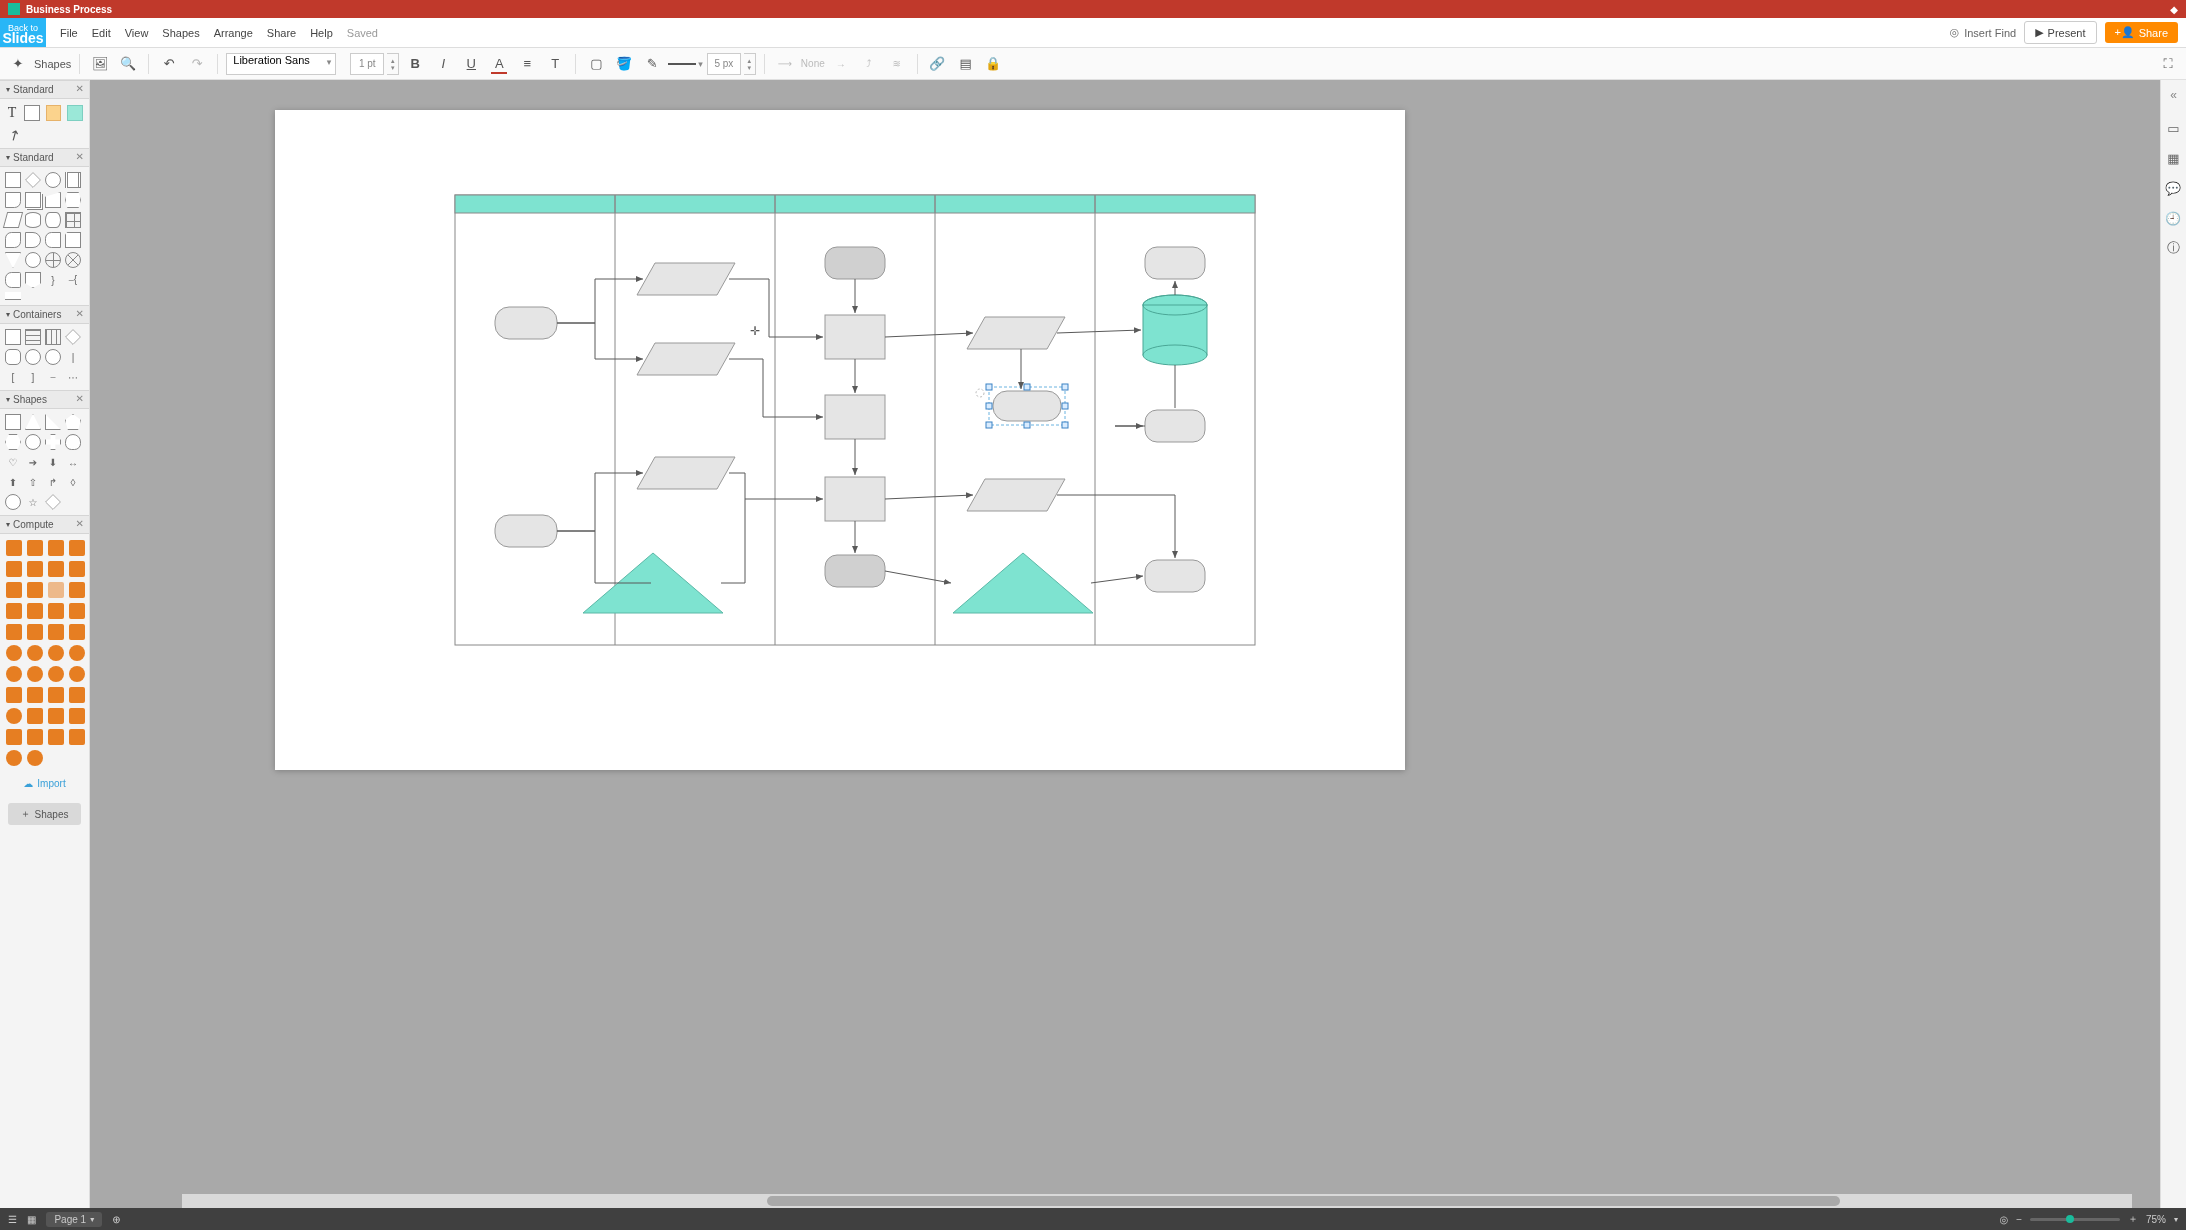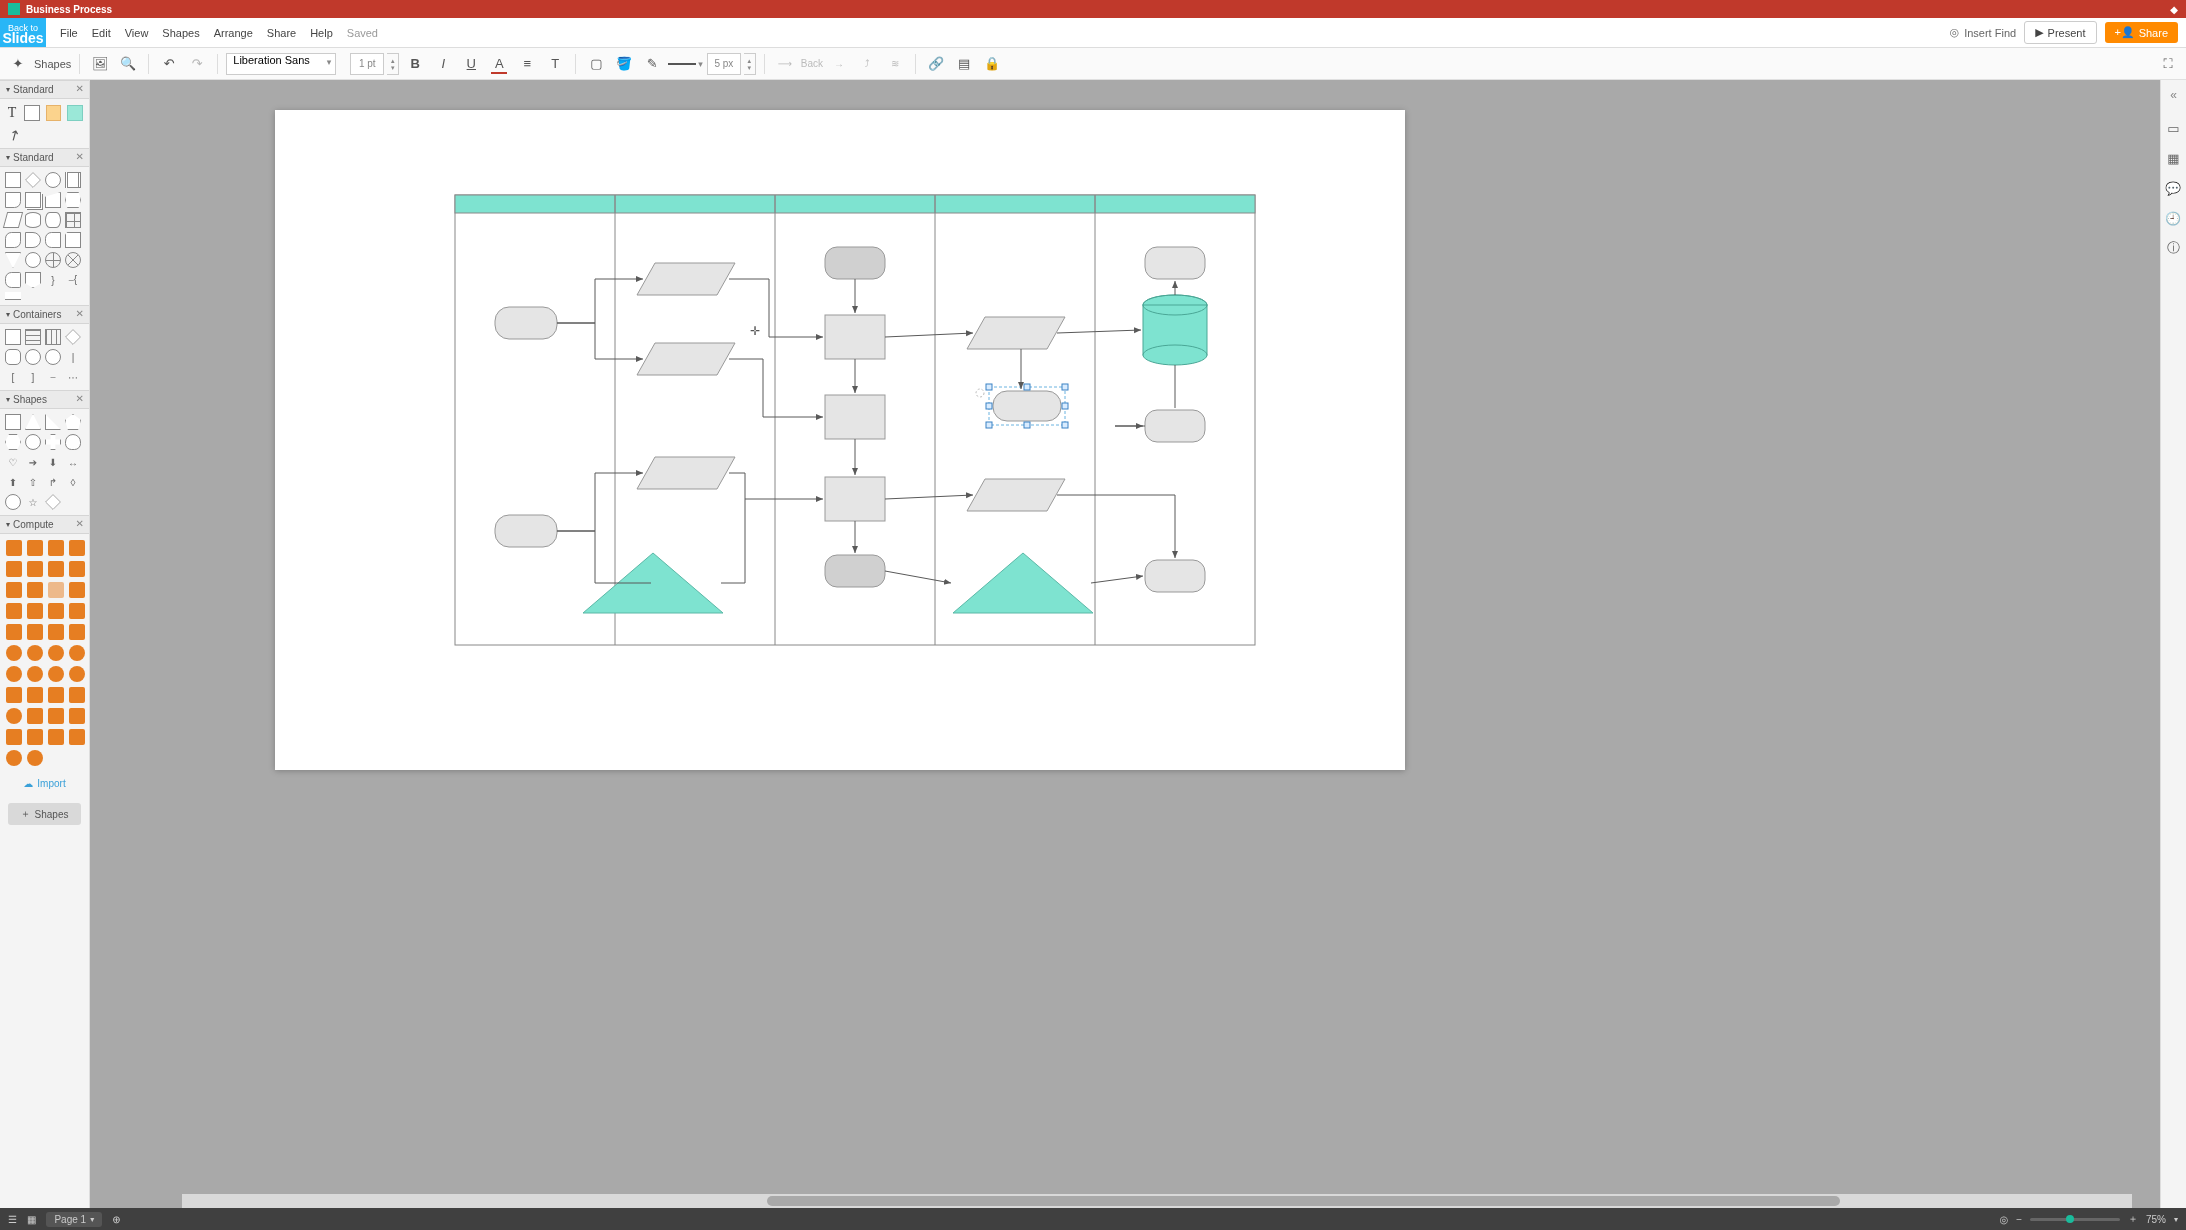--- a/index.html
+++ b/index.html
@@ -162,21 +162,21 @@
       <span class="line-sample"></span>
       <span style="font-size:9px;color:#888;">▾</span>
     </div>
   <div class="size-field">5 px</div>
   <div class="size-arrows">
       <span>▴</span>
       <span>▾</span>
     </div>
   <div class="tb-sep"></div>
   <div class="tb-btn dim-field">⟶</div>
-  <span class="dim-field">Back</span>
+  <span class="dim-field">None</span>
   <div class="tb-btn dim-field">→</div>
   <div class="tb-btn dim-field">⤴</div>
   <div class="tb-btn dim-field">≋</div>
   <div class="tb-sep"></div>
   <div class="tb-btn">🔗</div>
   <div class="tb-btn">▤</div>
   <div class="tb-btn">🔒</div>
   <div class="tb-btn fullscreen-corner">⛶</div>
 </div>
 

